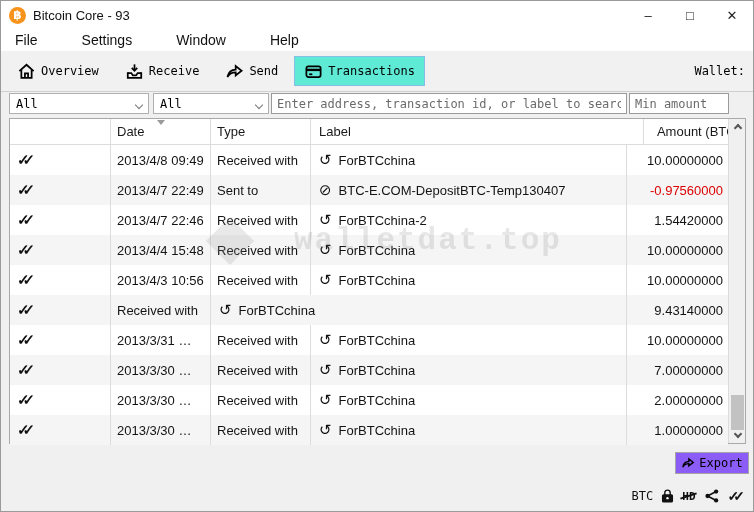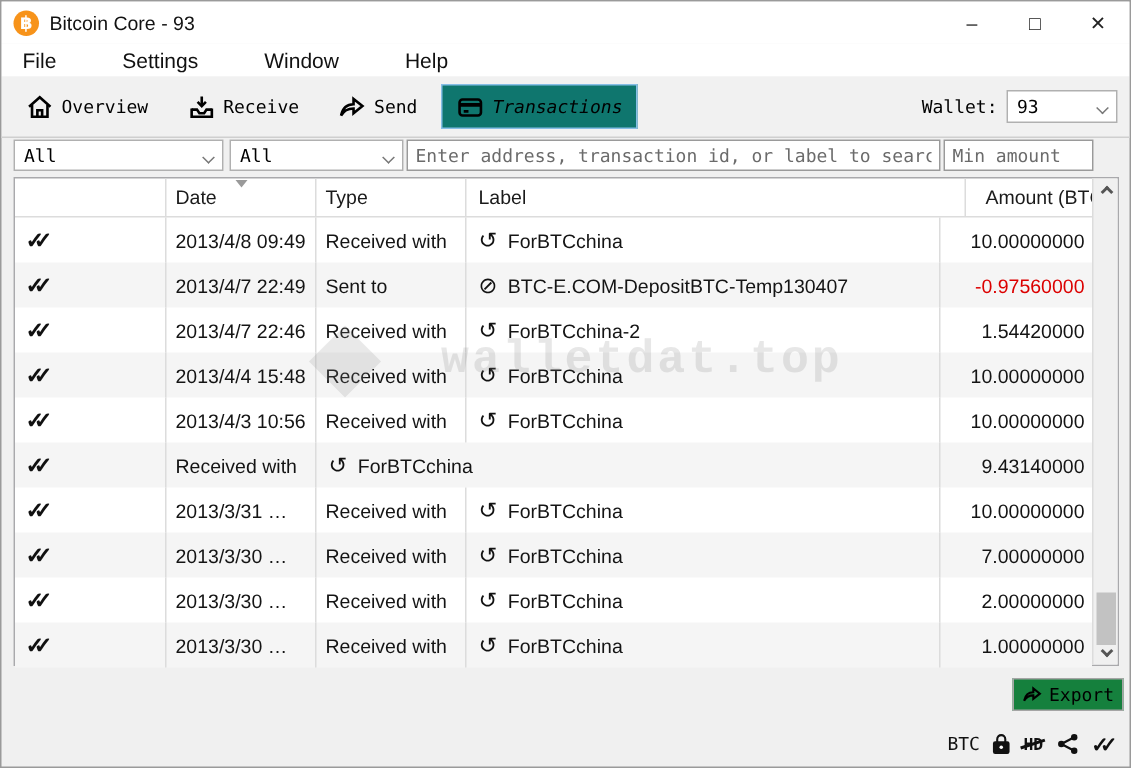--- a/index.html
+++ b/index.html
@@ -17,21 +17,21 @@
   .apptitle { font-size:13px; color:#111; }
   .wincontrols { margin-left:auto; display:flex; height:28px; }
   .wbtn { width:42px; display:flex; align-items:center; justify-content:center; font-size:13px; color:#222; cursor:default; }
   
   .menubar { height:22px; background:#ffffff; display:flex; align-items:center; padding-left:4px; font-size:14px; color:#111;gap:24px; }
   .menuitem { padding:2px 10px; }
   
   .toolbar { height:41px; background:#f1f1f1; border-bottom:1px solid #cfcfcf; display:flex; align-items:center; padding:0 6px; }
   .tab { height:30px; display:flex; align-items:center; gap:5px; padding:0 9px; margin-right:6px;
     font-family:"DejaVu Sans Mono",monospace; font-size:12px; color:#000; border:1px solid transparent; background:transparent; }
-  .tab.active { background:#0f766e; border:1px solid #86bee6;font-style:italic; }
+  .tab.active { background:#5eead4; border:1px solid #86bee6; }
   .tab svg { display:block; }
   .walletbox { margin-left:auto; display:flex; align-items:center; gap:6px; padding-right:2px; }
   .walletlabel { font-family:"DejaVu Sans Mono",monospace; font-size:12px; color:#000;margin-left:28px; }
   .combo { position:relative; background:#fff; border:1px solid #b0b0b0; height:22px;
     font-family:"DejaVu Sans Mono",monospace; font-size:12px; color:#000;
     display:flex; align-items:center; padding:0 18px 0 6px; }
   .combo .chev { position:absolute; right:6px; top:8px; width:6px; height:6px;
     border-left:1.5px solid #777; border-bottom:1.5px solid #777; transform:rotate(-45deg); }
   .walletcombo { width:74px; }
   
@@ -71,21 +71,21 @@
   .sarrow i { width:6px; height:6px; border-left:2px solid #555; border-bottom:2px solid #555; display:block; }
   .sarrow.up i { transform:rotate(135deg); margin-top:3px; }
   .sarrow.down i { transform:rotate(-45deg); margin-bottom:3px; }
   .sthumb { position:absolute; left:2px; width:13px; top:276px; height:35px; background:#c2c2c2; }
   
   .watermark { position:absolute; left:212px; top:222px; display:flex; align-items:center; gap:2px;
     pointer-events:none; opacity:0.18; }
   .wm-diamond { width:34px; height:34px; background:#8a8a8a; transform:rotate(45deg); margin-right:10px; }
   .wm-text { font-size:31px; font-weight:bold; color:#7d7d7d; letter-spacing:2px; font-family:Liberation Mono, monospace;margin-left:35px; }
   
-  .exportbtn { position:absolute; left:674px; top:451px; width:74px; height:22px; background:#15803d;
+  .exportbtn { position:absolute; left:674px; top:451px; width:74px; height:22px; background:#8b5cf6;
     border:1px solid #a5a5a5; display:flex; align-items:center; justify-content:center; gap:4px;
     font-family:"DejaVu Sans Mono",monospace; font-size:12px; color:#000; }
   
   .statusbar { position:absolute; right:8px; bottom:7px; display:flex; align-items:center; gap:8px; }
   .sb-unit { font-family:"DejaVu Sans Mono",monospace; font-size:12px; color:#111; }
   .sb-hd { position:relative; font-family:"DejaVu Sans Mono",monospace; font-size:11px; font-weight:bold; color:#111; }
   .sb-hd::after { content:""; position:absolute; left:-2px; right:-2px; top:45%; height:2px; background:#111; transform:rotate(-18deg); }
   .sb-check { font-weight:bold; font-size:14px; color:#111; display:flex; }
   .sb-check .chk2 { margin-left:-6px; }
   svg.icon { display:block; }
@@ -147,24 +147,20 @@
           <svg class="icon" width="19" height="19" viewBox="0 0 24 24" fill="none" stroke="#000" stroke-width="2.2">
             <rect x="3" y="5.5" width="18" height="13.5" rx="2.5"></rect>
             <path d="M3 10 H21" stroke-width="3"></path>
             <path d="M6.5 15.5 H10.5"></path>
           </svg>
         </span>
       <span>Transactions</span>
     </div>
     <div class="walletbox">
       <span class="walletlabel">Wallet:</span>
-      <div class="combo walletcombo">
-        <span>93</span>
-        <i class="chev"></i>
-      </div>
     </div>
   </div>
 
   <div class="filterbar">
     <div class="combo f1">
       <span>All</span>
       <i class="chev"></i>
     </div>
     <div class="combo f2">
       <span>All</span>

